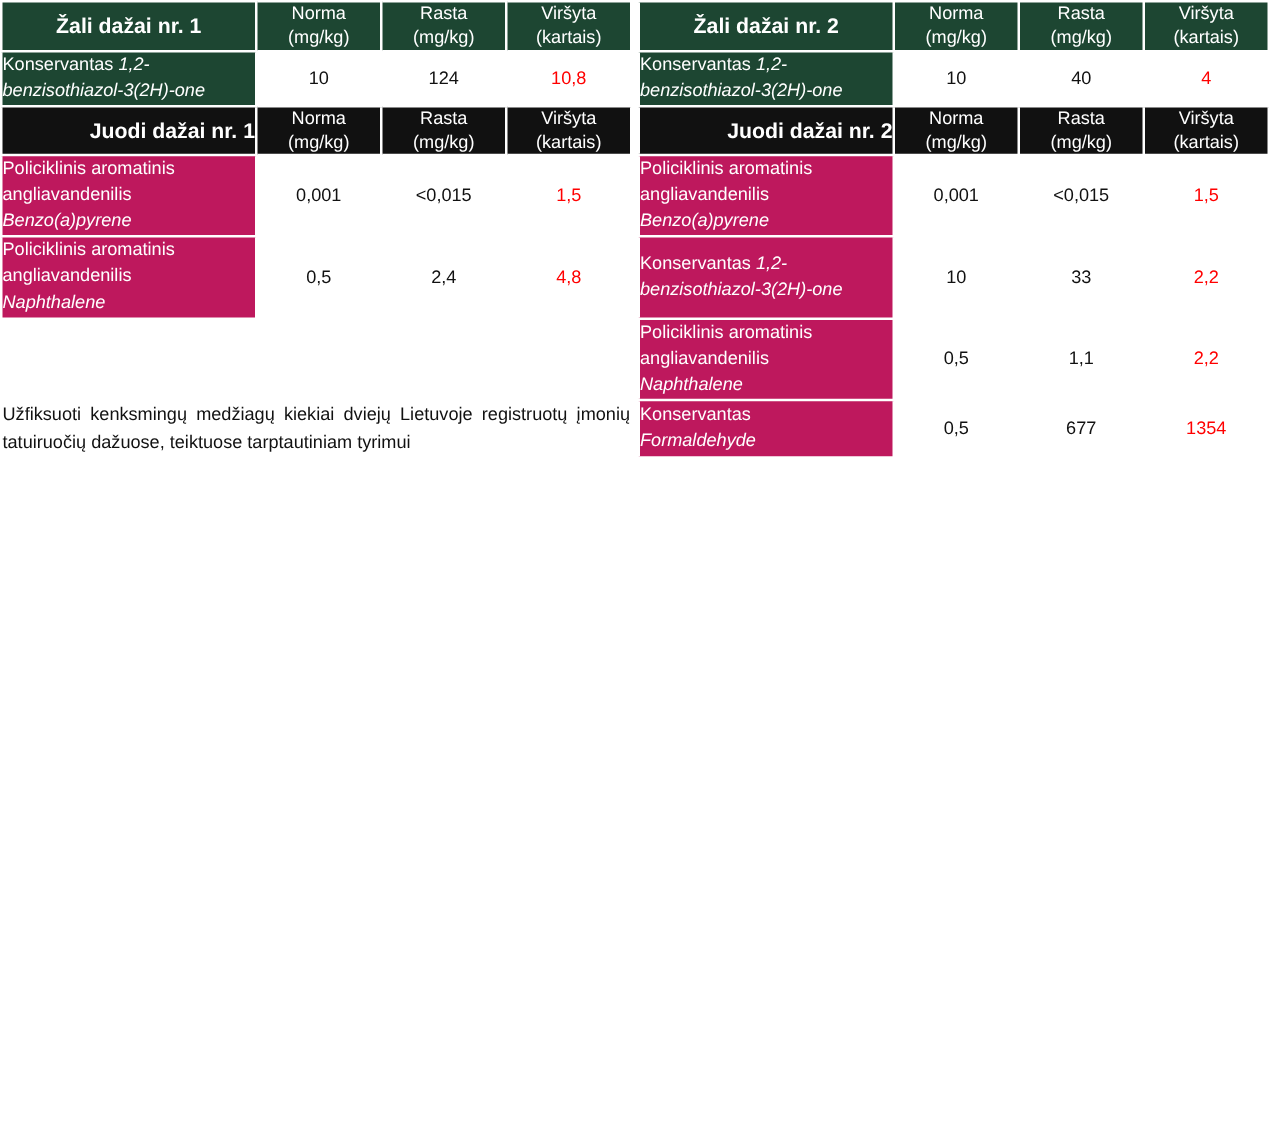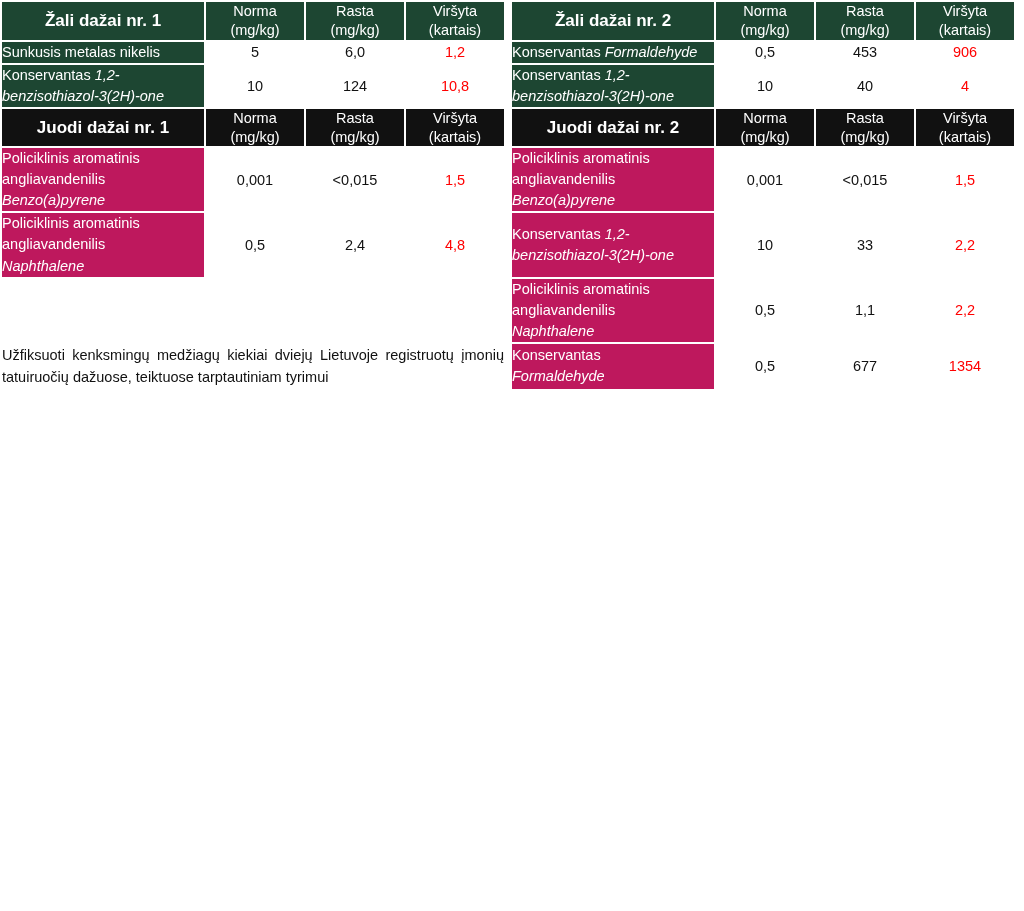--- a/index.html
+++ b/index.html
@@ -53,21 +53,21 @@
     font-size: 14.5px;
     text-align: center;
     padding: 8px 4px;
     line-height: 1.3;
   }
   .hdr-black {
     background: #111111;
     color: #ffffff;
     font-weight: bold;
     font-size: 17px;
-    text-align: center;
+    text-align: right;
     padding: 10px 8px;
     line-height: 1.25;
   }
   .hdr-black-num {
     background: #111111;
     color: #ffffff;
     font-size: 14.5px;
     text-align: center;
     padding: 8px 4px;
     line-height: 1.3;
@@ -163,37 +163,20 @@
         <div>Rasta</div>
         <div>(mg/kg)</div>
       </td>
       <td class="hdr-green-num">
         <div>Viršyta</div>
         <div>(kartais)</div>
       </td>
     </tr>
 
 
-    <tr>
-      <td class="name-green">
-        <span>Sunkusis metalas nikelis</span><span class="it"></span>
-      </td>
-      <td class="val">5</td>
-      <td class="val">6,0</td>
-      <td class="val exceed">1,2</td>
-
-      <td class="gapcell"></td>
-
-      <td class="name-green">
-        <span>Konservantas </span><span class="it">Formaldehyde</span>
-      </td>
-      <td class="val">0,5</td>
-      <td class="val">453</td>
-      <td class="val exceed">906</td>
-    </tr>
 
     <tr>
       <td class="name-green">
         <span>Konservantas </span><span class="it">1,2-benzisothiazol-3(2H)-one</span>
       </td>
       <td class="val">10</td>
       <td class="val">124</td>
       <td class="val exceed">10,8</td>
 
       <td class="gapcell"></td>

